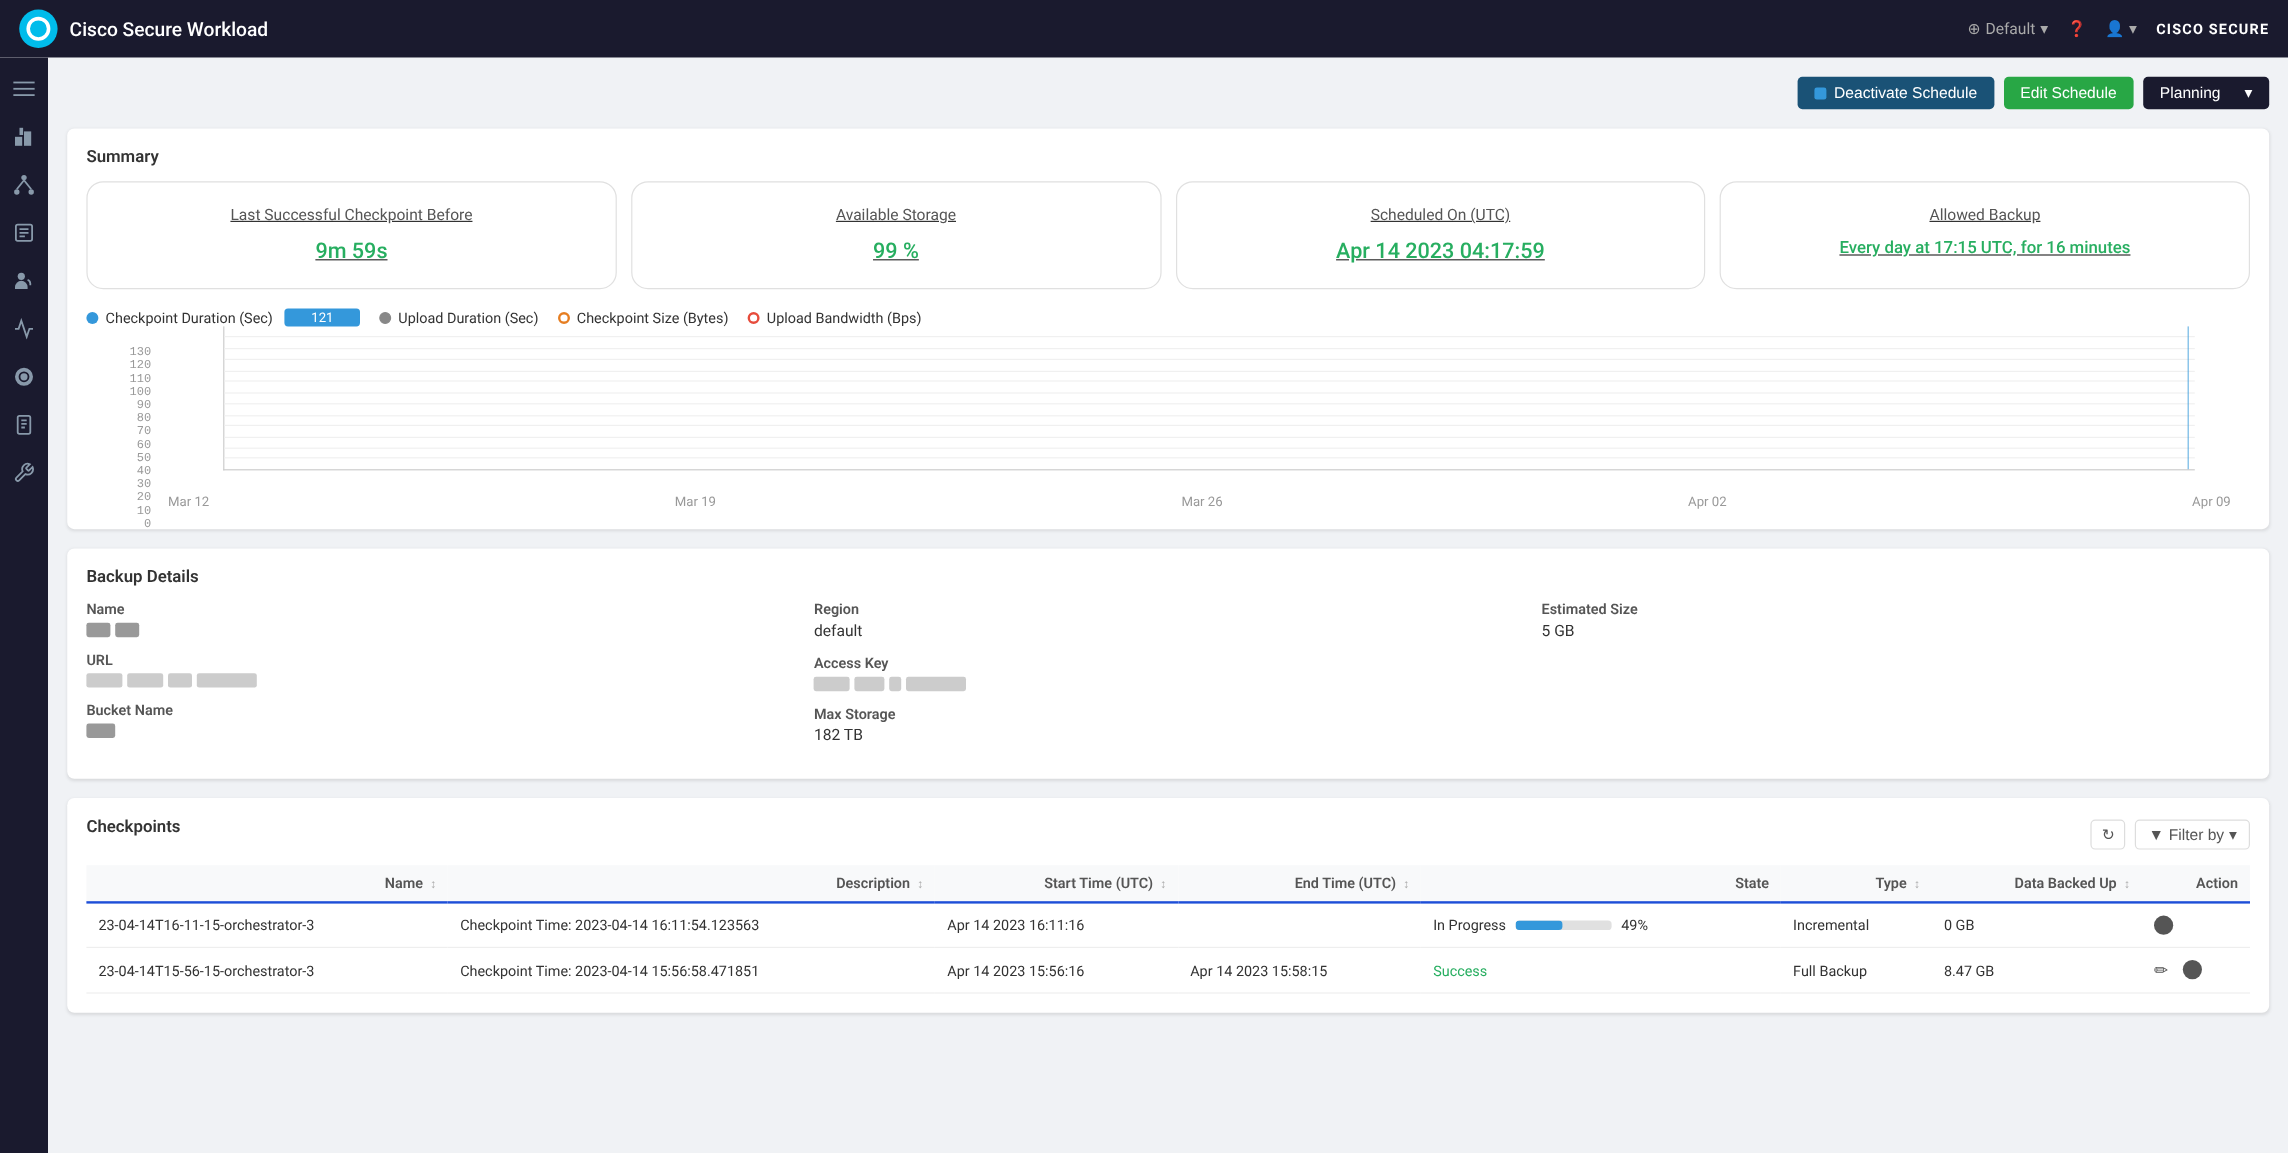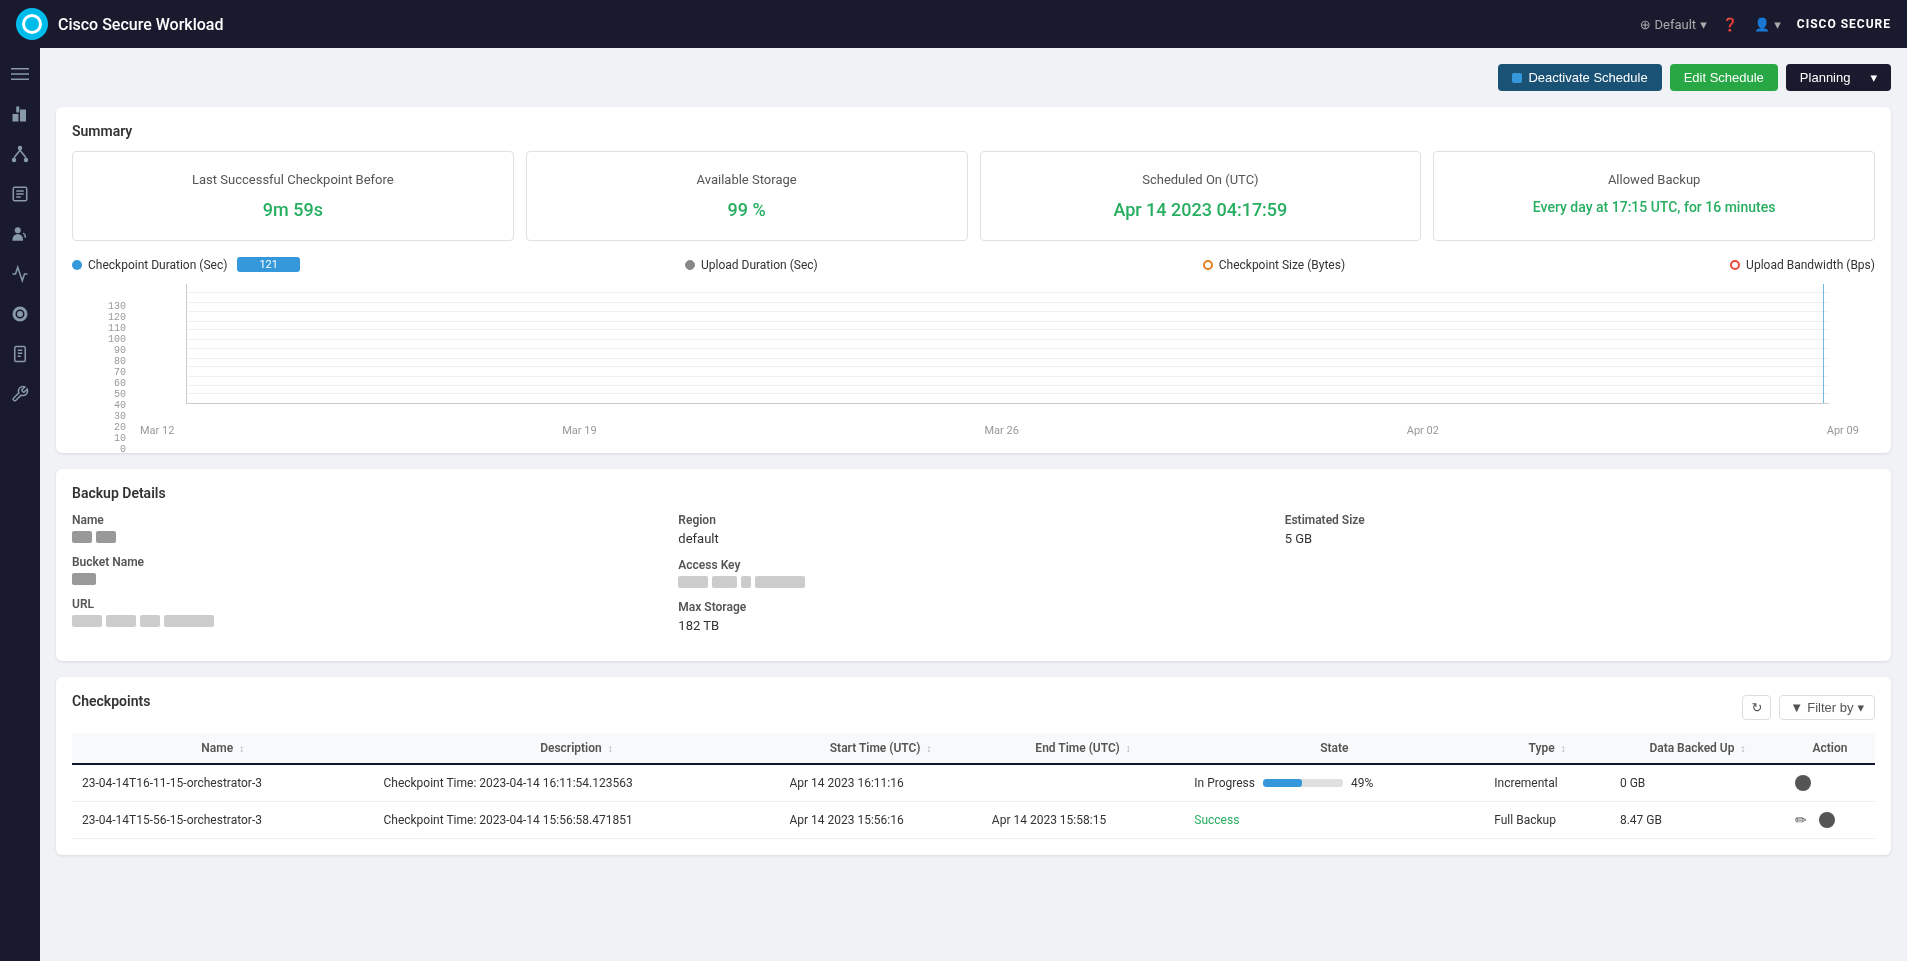--- a/index.html
+++ b/index.html
@@ -78,45 +78,45 @@
     .btn-deactivate::before { content: ''; width: 10px; height: 10px; background: #3498db; border-radius: 2px; }
     .btn-edit { background: #28a745; color: white; }
     .btn-planning { background: #1a1a2e; color: white; display: flex; align-items: center; gap: 20px; }
 
     
     .section { background: white; border-radius: 6px; padding: 16px; margin-bottom: 16px; box-shadow: 0 1px 3px rgba(0,0,0,0.1); }
     .section-title { font-size: 14px; font-weight: 600; color: #333; margin-bottom: 12px; }
 
     
     .summary-cards { display: grid; grid-template-columns: repeat(4, 1fr); gap: 12px; }
-    .summary-card { border: 1px solid #e0e0e0; border-radius: 4px; padding: 20px; text-align: center; }
+    .summary-card { border: 1px solid #e0e0e0; border-radius: 14px; padding: 20px; text-align: center; text-decoration: underline; }
     .card-label { font-size: 13px; color: #555; margin-bottom: 12px; }
     .card-value { font-size: 18px; color: #27ae60; font-weight: 500; }
 
     
     .chart-area { margin-top: 16px; }
-    .chart-legend { display: flex; gap: 16px; justify-content: space-between; margin-bottom: 12px; flex-wrap: wrap; }
+    .chart-legend { display: flex; gap: 16px; justify-content: flex-start; flex-wrap: wrap; }
     .legend-item { display: flex; align-items: center; gap: 6px; font-size: 12px; cursor: pointer; }
     .legend-dot { width: 10px; height: 10px; border-radius: 50%; }
     .legend-badge { background: #3498db; color: white; border-radius: 3px; padding: 1px 22px; font-size: 11px; margin-left: 4px; }
     .chart-container { position: relative; height: 120px; border-left: 1px solid #ccc; border-bottom: 1px solid #ccc; margin: 0 30px 20px 50px; }
     .backup-field { margin-bottom: 12px; }
     .field-label { font-size: 12px; color: #555; margin-bottom: 4px; font-weight: 600; }
     .field-value { font-size: 13px; color: #333; }
     .field-masked { display: flex; gap: 4px; align-items: center; }
 
     
     .checkpoints-header { display: flex; justify-content: space-between; align-items: center; margin-bottom: 12px; }
     .header-actions { display: flex; gap: 8px; }
     .icon-btn { background: white; border: 1px solid #ddd; border-radius: 4px; padding: 4px 8px; cursor: pointer; color: #555; font-size: 13px; }
     .filter-btn { background: white; border: 1px solid #ddd; border-radius: 4px; padding: 4px 10px; cursor: pointer; color: #555; font-size: 13px; display: flex; align-items: center; gap: 4px; }
 
     
     .table { width: 100%; border-collapse: collapse; }
-    .table th { text-align: center; padding: 8px 10px; font-size: 12px; font-weight: 600; color: #555; border-bottom: 2px solid #0f172a; background: #f8f9fa; }
+    .table th { text-align: right; padding: 8px 10px; font-size: 12px; font-weight: 600; color: #555; border-bottom: 2px solid #1d4ed8; background: #f8f9fa; }
     .table td { padding: 10px 10px; font-size: 12px; color: #333; border-bottom: 1px solid #eee; }
     .sort-icon { font-size: 10px; color: #aaa; margin-left: 3px; }
     .progress-bar-container { display: flex; align-items: center; gap: 8px; }
     .progress-bar { background: #e0e0e0; border-radius: 3px; height: 8px; width: 80px; overflow: hidden; }
     .progress-fill { height: 100%; background: #3498db; border-radius: 3px; }
     .status-success { color: #27ae60; }
     .status-inprogress { color: #333; }
     .action-icons { display: flex; gap: 6px; }
     .action-dot { width: 18px; height: 18px; background: #555; border-radius: 50%; display: flex; align-items: center; justify-content: center; cursor: pointer; }
     .edit-icon { color: #555; cursor: pointer; font-size: 14px; margin-right: 6px; }
@@ -317,32 +317,32 @@
           <div class="backup-field">
             <div class="field-label">Name</div>
             <div class="field-value">
               <div style="display:flex; gap:4px;">
                 <div style="height:12px;width:20px;background:#999;border-radius:2px;"></div>
                 <div style="height:12px;width:20px;background:#999;border-radius:2px;"></div>
               </div>
             </div>
           </div>
           <div class="backup-field">
-            <div class="field-label">Bucket Name</div>
-            <div class="field-value">
-              <div style="height:12px;width:24px;background:#999;border-radius:2px;"></div>
-            </div>
-          </div>
-          <div class="backup-field">
             <div class="field-label">URL</div>
             <div class="field-value field-masked">
               <div style="height:12px;width:30px;background:#ccc;border-radius:2px;"></div>
               <div style="height:12px;width:30px;background:#ccc;border-radius:2px;"></div>
               <div style="height:12px;width:20px;background:#ccc;border-radius:2px;"></div>
               <div style="height:12px;width:50px;background:#ccc;border-radius:2px;"></div>
+            </div>
+          </div>
+          <div class="backup-field">
+            <div class="field-label">Bucket Name</div>
+            <div class="field-value">
+              <div style="height:12px;width:24px;background:#999;border-radius:2px;"></div>
             </div>
           </div>
         </div>
 
         <div>
           <div class="backup-field">
             <div class="field-label">Region</div>
             <div class="field-value">default</div>
           </div>
           <div class="backup-field">

